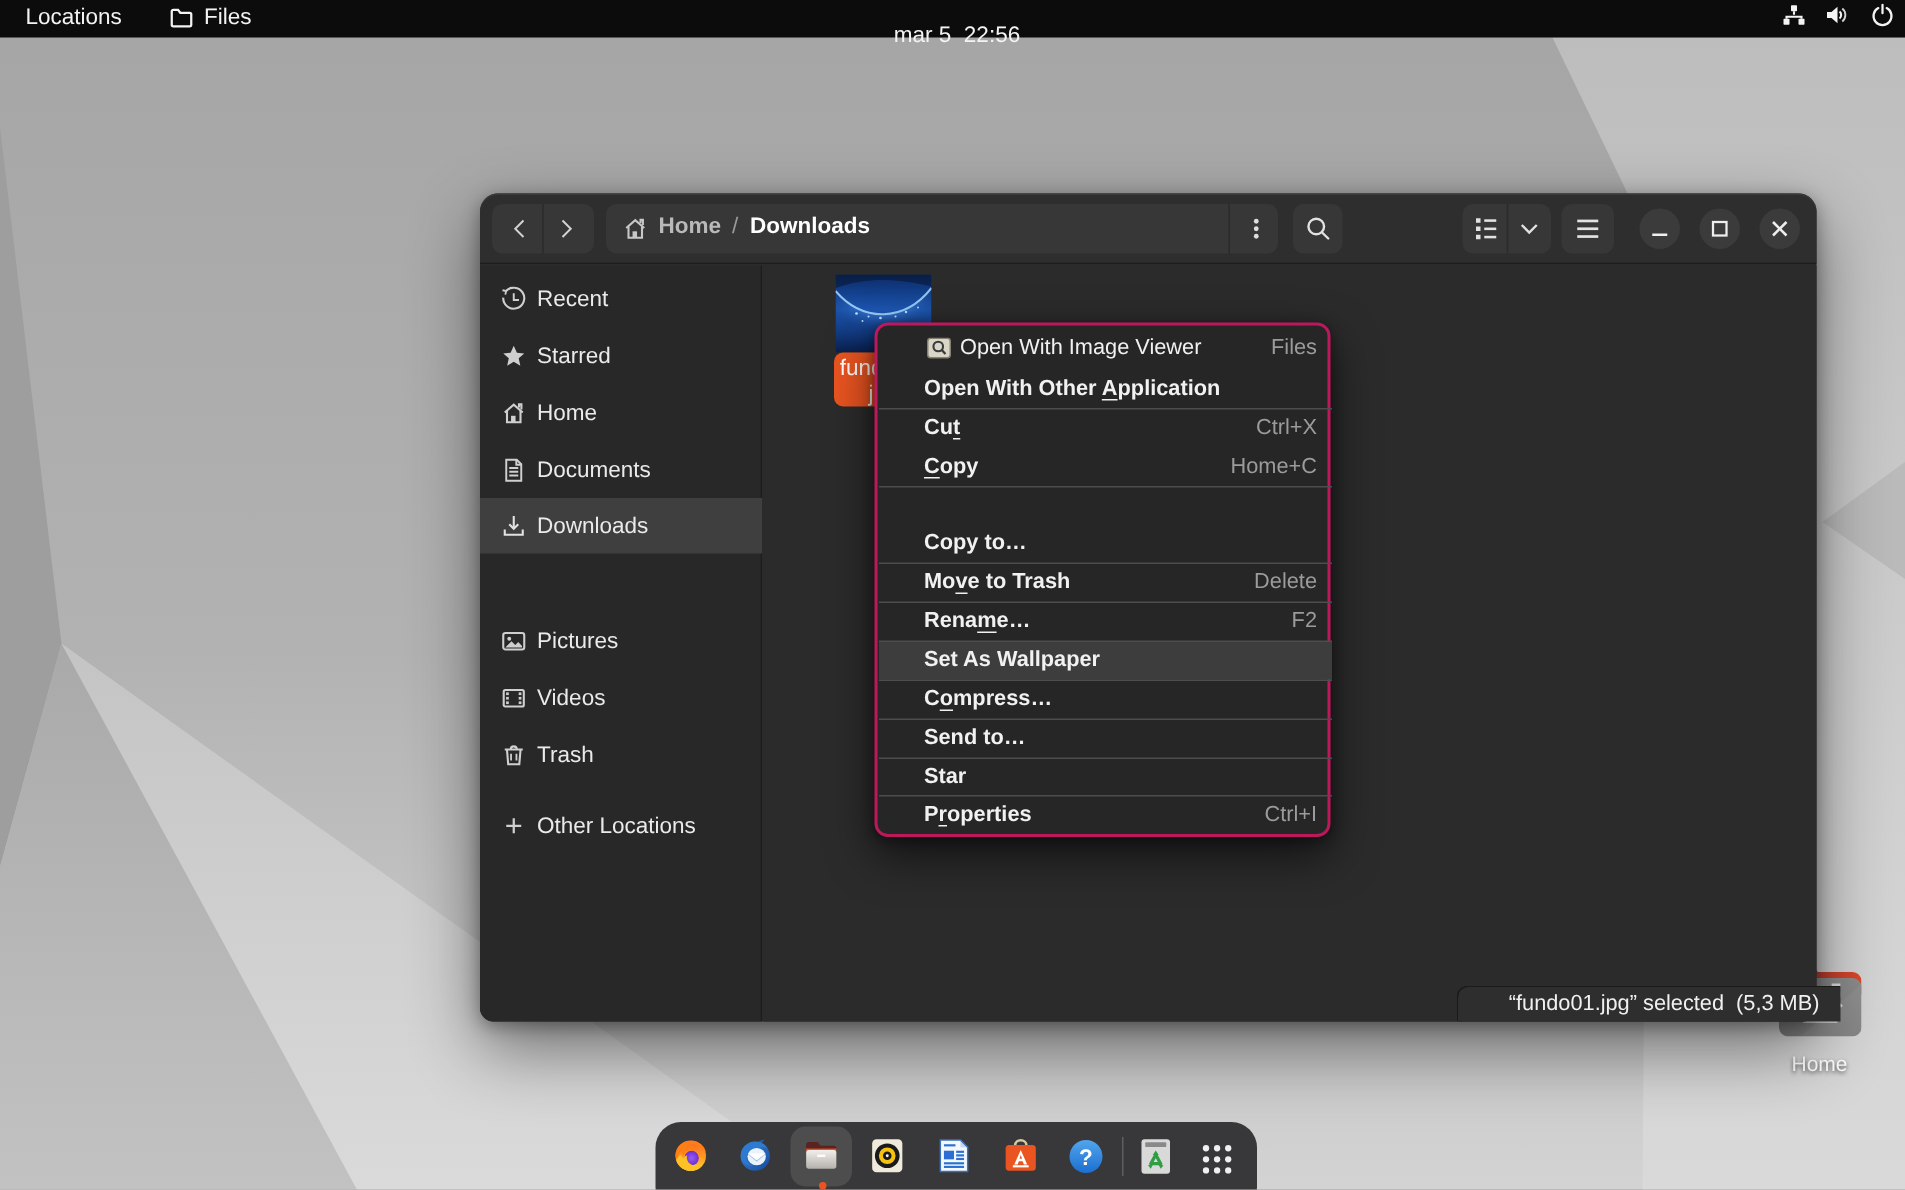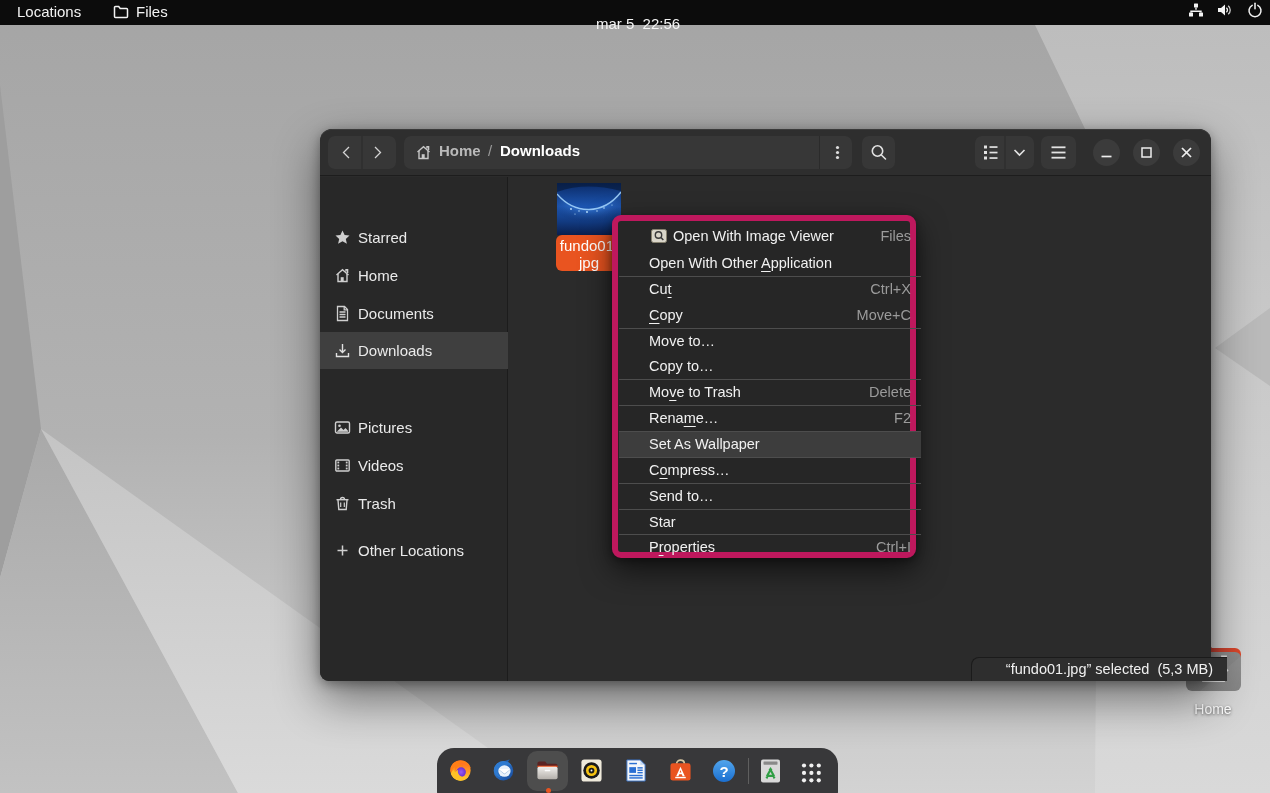--- a/index.html
+++ b/index.html
@@ -15,23 +15,23 @@
   
   #win { position:absolute; left:320px; top:129px; width:891px; height:552px; background:#2b2b2b; border-radius:12px 12px 9px 9px; box-shadow:0 18px 46px rgba(0,0,0,.48), 0 3px 12px rgba(0,0,0,.35); }
   #headerbar { position:absolute; left:0; top:0; width:891px; height:47px; background:#2e2e2e; border-radius:12px 12px 0 0; border-bottom:1px solid #1d1d1d; box-shadow:inset 0 1px 0 rgba(255,255,255,.06); }
   .hbtn { position:absolute; top:7px; height:33px; background:#373737; border-radius:7px; }
   #sidebar { position:absolute; left:0; top:48px; width:188px; height:504px; background:#282828; border-right:1px solid #1c1c1c; border-radius:0 0 0 9px; }
   #content { position:absolute; left:189px; top:48px; width:702px; height:504px; background:#2b2b2b; border-radius:0 0 9px 0; }
   .srow { position:absolute; left:0; width:188px; height:38px; color:#eaeaea; font-size:15px; display:flex; align-items:center; }
   .srow svg { position:absolute; left:14px; }
   .srow span { position:absolute; left:38px; }
   
-  #menu { position:absolute; left:583px; top:215px; width:304px; height:343px; background:#262626; border:6px solid #be185d; border-radius:9px; box-shadow:0 12px 30px rgba(0,0,0,.6), 0 2px 8px rgba(0,0,0,.4); color:#f1f1f1; font-size:14.5px;margin-left:29px; }
+  #menu { position:absolute; left:583px; top:215px; width:304px; height:343px; background:#262626; border:2px solid #be185d; border-radius:9px; box-shadow:0 12px 30px rgba(0,0,0,.6), 0 2px 8px rgba(0,0,0,.4); color:#f1f1f1; font-size:14.5px; }
   .mi { position:absolute; left:1px; width:302px; height:25px; line-height:25px; }
-  .mi .lab { position:absolute; left:30px; }
+  .mi .lab { position:absolute; left:30px;font-weight:bold; }
   .mi .ico { position:absolute; left:32px; top:5px; }
   .mi .lab2 { position:absolute; left:54px; }
   .mi .kb { position:absolute; right:10px; color:#9b9b9b; }
   .msep { position:absolute; left:1px; width:302px; height:1px; background:#4d4d4d; }
   .mi u { text-decoration-thickness:1px; text-underline-offset:2.5px; }
   
   #dock { position:absolute; left:437px; top:748px; width:401px; height:60px; background:#38383a; border-radius:17px; }
   .dicon { position:absolute; top:11px; }
   
   #statusbox { position:absolute; left:651px; top:528px; width:256px; height:24px; background:#2e2e2e; border-left:1px solid #1b1b1b; border-top:1px solid #1b1b1b; border-radius:8px 0 0 0; color:#f0f0f0; font-size:14.5px; line-height:23px; text-align:right; padding-right:14px; }
@@ -208,20 +208,30 @@
       <svg width="27" height="27" viewBox="0 0 27 27">
           <g stroke="#eeeeee" stroke-width="1.7">
             <path d="M9 9 L18 18"></path>
             <path d="M18 9 L9 18"></path>
           </g>
         </svg>
     </div>
   </div>
 
   <div id="sidebar">
+    <div class="srow" style="top:3px;">
+        <svg width="17" height="17" viewBox="0 0 17 17">
+          <g fill="none" stroke="#cfcfcf" stroke-width="1.4">
+            <path d="M3.2 3.2 a7 7 0 1 1 -1.7 4.2"></path>
+            <path d="M8.5 4.5 v4.5 h3.5" stroke-width="1.3"></path>
+            <path d="M1 2.5 l2.4 .5 -.5 2.4" stroke-width="1.2"></path>
+          </g>
+        </svg>
+        <span>Recent</span>
+      </div>
     <div class="srow" style="top:41px;">
         <svg width="17" height="17" viewBox="0 0 17 17">
           <path d="M8.5 1.5 l2.1 4.6 4.9 .5 -3.7 3.3 1.1 4.9 -4.4-2.6 -4.4 2.6 1.1-4.9 -3.7-3.3 4.9-.5z" fill="#cfcfcf"></path>
         </svg>
         <span>Starred</span>
       </div>
     <div class="srow" style="top:79px;">
         <svg width="17" height="17" viewBox="0 0 17 17">
           <g fill="none" stroke="#cfcfcf" stroke-width="1.4">
             <path d="M2.5 8 L8.5 2.8 L14.5 8"></path>
@@ -345,26 +355,23 @@
   <div class="mi" style="top:29.5px;">
       <span class="lab">Open With Other <u>A</u>pplication</span>
     </div>
   <div class="msep" style="top:55px;"></div>
   <div class="mi" style="top:56px;">
       <span class="lab">Cu<u>t</u></span>
       <span class="kb">Ctrl+X</span>
     </div>
   <div class="mi" style="top:81.5px;">
       <span class="lab"><u>C</u>opy</span>
-      <span class="kb">Move+C</span>
+      <span class="kb">Home+C</span>
     </div>
   <div class="msep" style="top:106.5px;"></div>
-  <div class="mi" style="top:107.5px;">
-      <span class="lab">Move to…</span>
-    </div>
   <div class="mi" style="top:133px;">
       <span class="lab">Copy to…</span>
     </div>
   <div class="msep" style="top:158px;"></div>
   <div class="mi" style="top:159px;">
       <span class="lab">Mo<u>v</u>e to Trash</span>
       <span class="kb">Delete</span>
     </div>
   <div class="msep" style="top:183.5px;"></div>
   <div class="mi" style="top:184.5px;">

